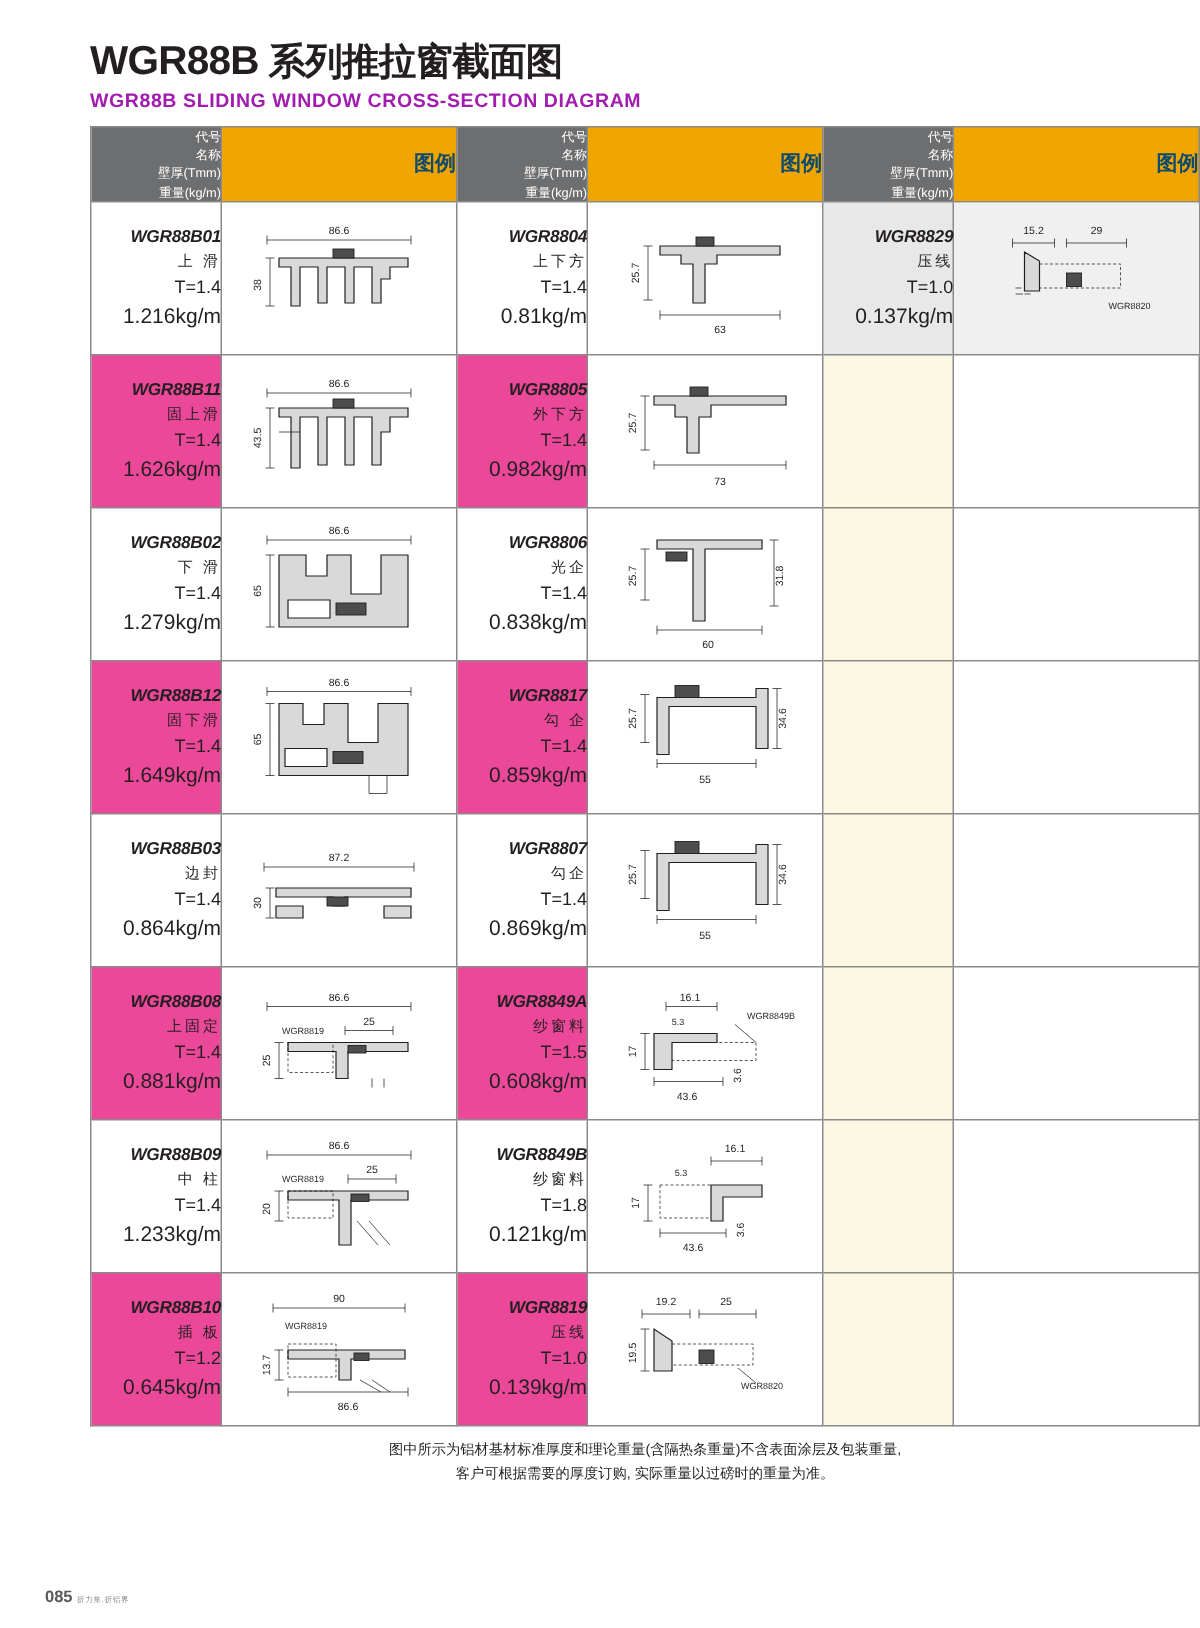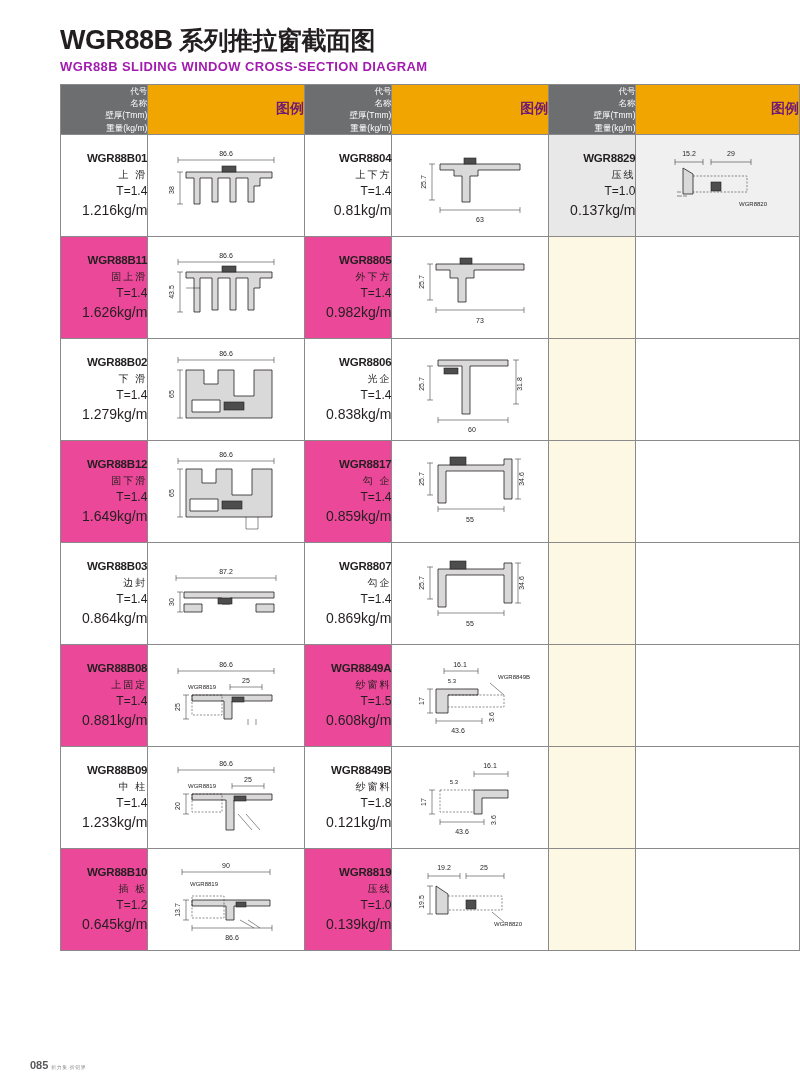--- a/index.html
+++ b/index.html
@@ -19,25 +19,25 @@
   .title-line1 .code { font-size: 27px; }
   .title-line2 { font-size: 13px; font-weight: bold; color: #a21caf; letter-spacing: 0.4px; margin-top: 3px;}
 
   
   table.main { border-collapse: collapse; width: 740px; margin-left: 30px; table-layout: fixed; }
   table.main td, table.main th { border: 1px solid #8a8a8a; padding: 0; text-align: right; }
 
   
   .hdr-label { width: 78px; background: #6d6e70; color: #ffffff; font-size: 8.5px; line-height: 1.45; padding: 2px 4px; vertical-align: middle; }
   .hdr-label div { white-space: nowrap; }
-  .hdr-legend { background: #f0a500; text-align: center; font-size: 14px; font-weight: bold; color: #701a75; }
+  .hdr-legend { background: #f0a500; text-align: center; font-size: 14px; font-weight: bold; color: #0c4a6e; }
 
   
   .c-name { width: 78px; text-align: center; vertical-align: middle; font-size: 9px; line-height: 1.5; padding: 4px 2px; }
-  .c-name .code { font-size: 11.5px; font-weight: bold; letter-spacing: -0.2px; }
+  .c-name .code { font-size: 11.5px; font-weight: bold; letter-spacing: -0.2px; font-style: italic; }
   .c-name .nm { font-size: 10px; letter-spacing: 2px; }
   .c-name .t { font-size: 12px; }
   .c-name .w { font-size: 14px; }
   .c-fig { vertical-align: middle; text-align: center; height: 102px; position: relative; }
   .row-alt .c-name { background: #ec4899; }
   .row-alt .c-fig  { background: #ffffff; }
   .col3-empty { background: #fdf8e4; }
   .col3-empty.plain { background: #ffffff; }
   .grey-name { background: #e8e8e8 !important; }
   .grey-fig { background: #f0f0f0 !important; }
@@ -460,18 +460,22 @@
           <text class="dimtxt sm" x="104" y="70" text-anchor="middle">WGR8820</text>
           <path class="thin" d="M88 56 L100 66"></path>
         </svg>
       </td>
       <td class="col3-empty"></td>
       <td class="col3-empty plain"></td>
     </tr>
   </tbody>
     </table>
 
+  <div class="note">
+    <div>图中所示为铝材基材标准厚度和理论重量(含隔热条重量)不含表面涂层及包装重量,</div>
+    <div>客户可根据需要的厚度订购, 实际重量以过磅时的重量为准。</div>
+  </div>
 
   <div class="pagenum">
     <span>085</span><span class="sub">折力集.折铝界</span>
   </div>
 
 </div>
 
 </body></html>

